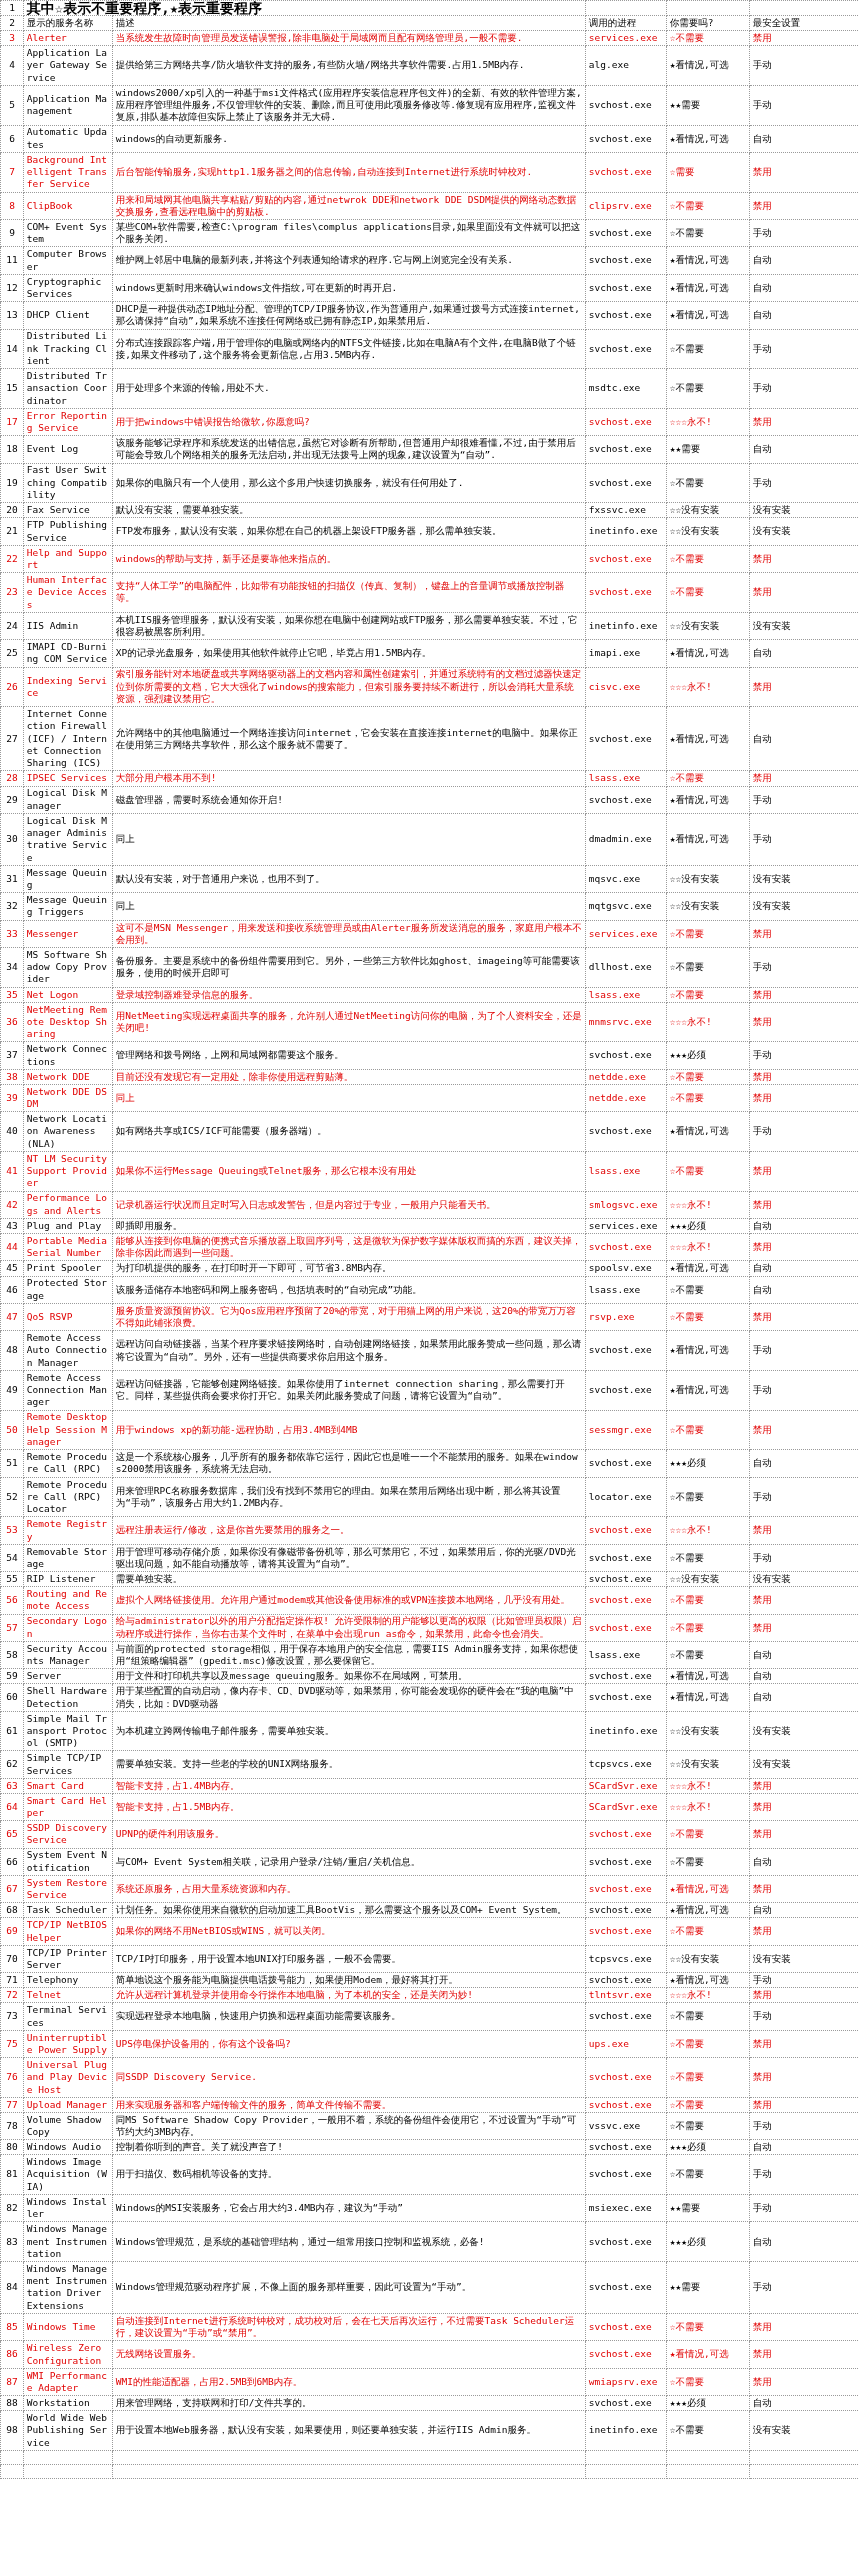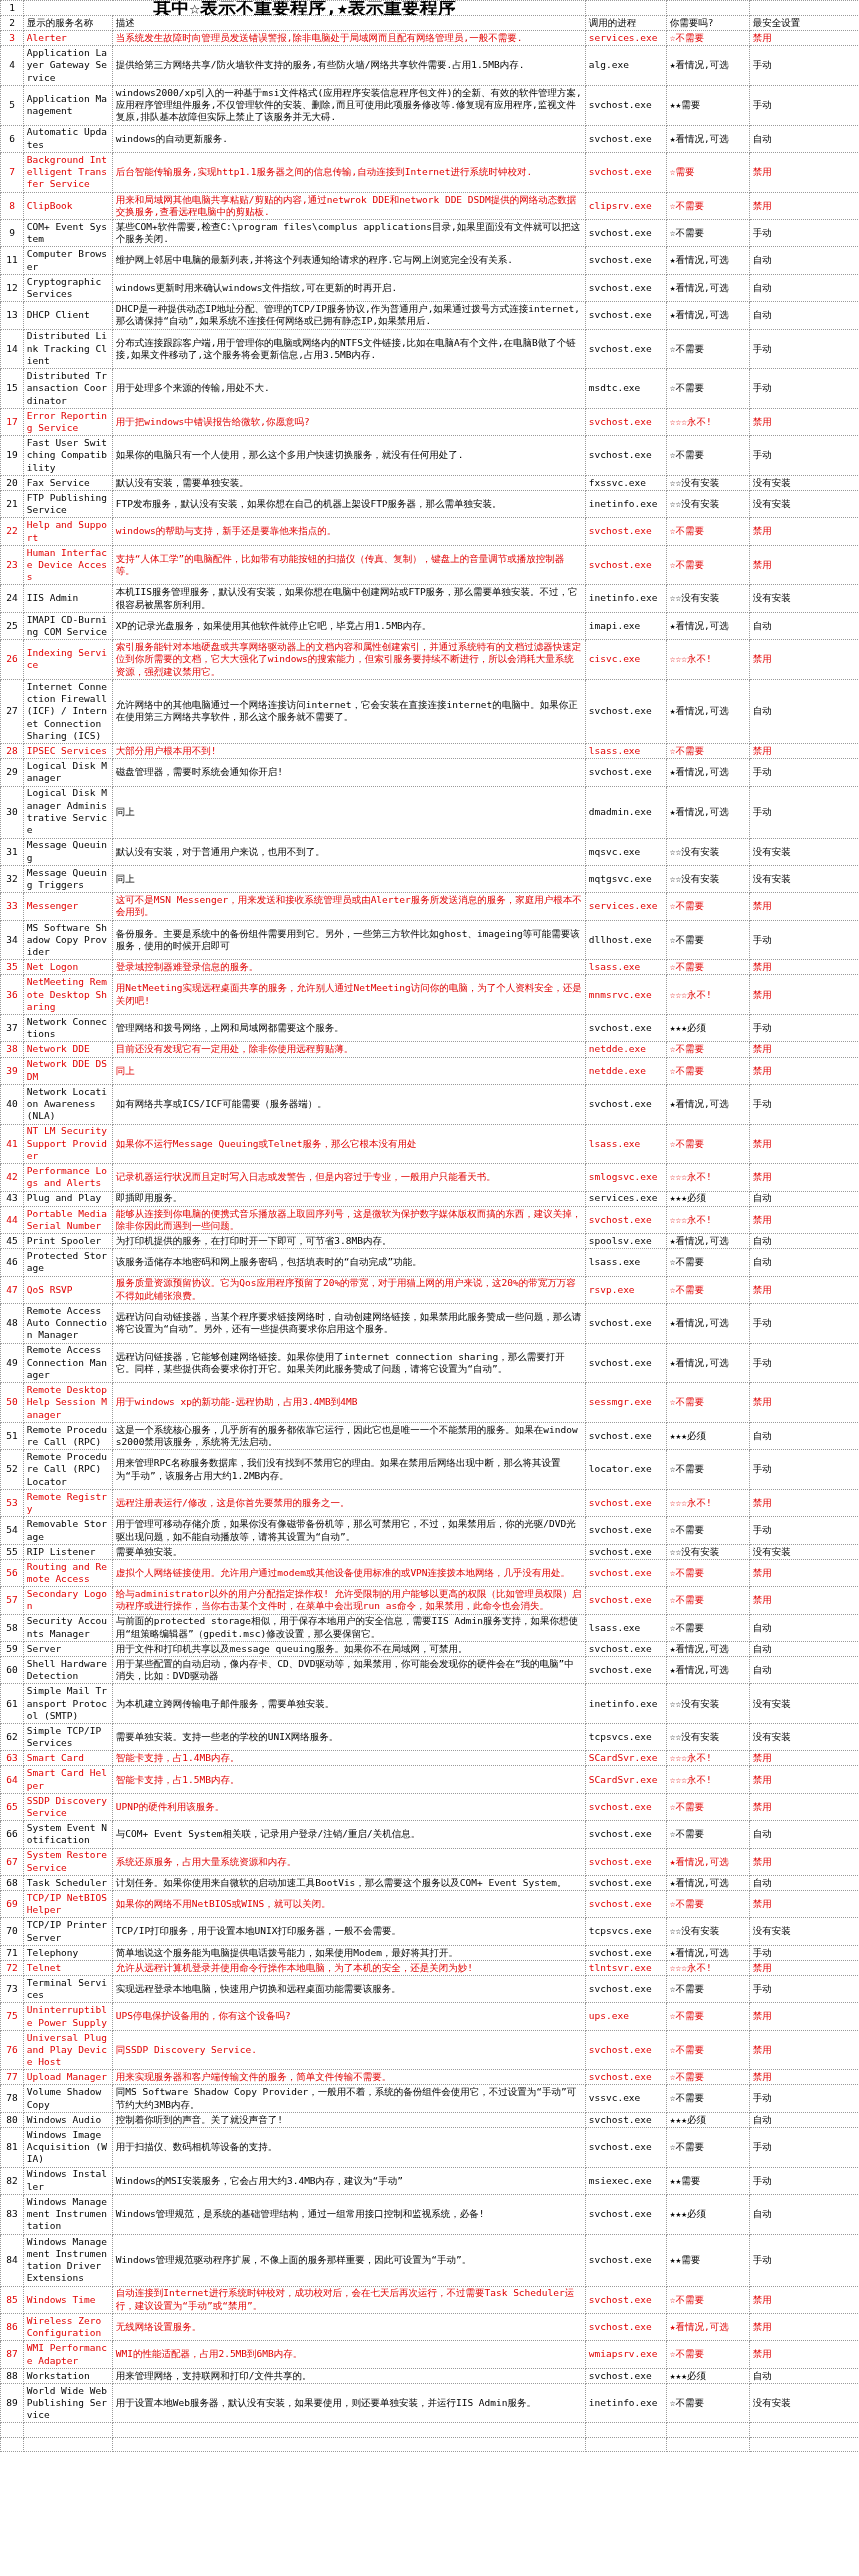--- a/index.html
+++ b/index.html
@@ -3,21 +3,21 @@
 <meta charset="utf-8">
 <style>
   html,body{margin:0;padding:0;background:#ffffff;}
   body{width:860px;font-family:"DejaVu Sans Mono","DejaVu Sans",monospace;}
   table{border-collapse:collapse;width:860px;table-layout:fixed;font-size:9.5px;line-height:12.3px;color:#000000;}
   col.w-num{width:23px;} col.w-name{width:89px;} col.w-desc{width:473px;}
   col.w-proc{width:81px;} col.w-need{width:83px;} col.w-set{width:110px;}
   td{border:0.9px dotted #9a9a9a;padding:0.9px 2.8px;vertical-align:middle;overflow:hidden;word-break:break-all;height:12.3px;}
   .c-num{text-align:center;padding:0.9px 0;}
   tr.red td{color:#e10000;}
-  tr.title-row td.title{font-weight:bold;font-size:18px;text-align:center;border-left:none;}
+  tr.title-row td.title{font-weight:bold;font-size:14px;text-align:left;border-left:none;}
   tr.title-row td{border-bottom:0.9px dotted #9a9a9a;}
   .hdr td{color:#000;}
   .blank td{height:11.4px;}
 </style>
 </head>
 <body>
 
 <table>
   <colgroup>
     <col class="w-num">
@@ -142,20 +142,28 @@
   </tr>
       <tr class="red">
     <td class="c-num">17</td>
     <td class="c-name">Error Reporting Service</td>
     <td class="c-desc">用于把windows中错误报告给微软,你愿意吗?</td>
     <td class="c-proc">svchost.exe</td>
     <td class="c-need">☆☆☆永不!</td>
     <td class="c-set">禁用</td>
   </tr>
       <tr>
+    <td class="c-num">18</td>
+    <td class="c-name">Event Log</td>
+    <td class="c-desc">该服务能够记录程序和系统发送的出错信息,虽然它对诊断有所帮助,但普通用户却很难看懂,不过,由于禁用后可能会导致几个网络相关的服务无法启动,并出现无法拨号上网的现象,建议设置为“自动”.</td>
+    <td class="c-proc">svchost.exe</td>
+    <td class="c-need">★★需要</td>
+    <td class="c-set">自动</td>
+  </tr>
+      <tr>
     <td class="c-num">19</td>
     <td class="c-name">Fast User Switching Compatibility</td>
     <td class="c-desc">如果你的电脑只有一个人使用，那么这个多用户快速切换服务，就没有任何用处了.</td>
     <td class="c-proc">svchost.exe</td>
     <td class="c-need">☆不需要</td>
     <td class="c-set">手动</td>
   </tr>
       <tr>
     <td class="c-num">20</td>
     <td class="c-name">Fax Service</td>
@@ -686,21 +694,21 @@
   </tr>
       <tr>
     <td class="c-num">88</td>
     <td class="c-name">Workstation</td>
     <td class="c-desc">用来管理网络，支持联网和打印/文件共享的。</td>
     <td class="c-proc">svchost.exe</td>
     <td class="c-need">★★★必须</td>
     <td class="c-set">自动</td>
   </tr>
       <tr>
-    <td class="c-num">89</td>
+    <td class="c-num">98</td>
     <td class="c-name">World Wide Web Publishing Service</td>
     <td class="c-desc">用于设置本地Web服务器，默认没有安装，如果要使用，则还要单独安装，并运行IIS Admin服务。</td>
     <td class="c-proc">inetinfo.exe</td>
     <td class="c-need">☆不需要</td>
     <td class="c-set">没有安装</td>
   </tr>
       <tr class="blank">
     <td class="c-num"></td>
     <td class="c-name"></td>
     <td class="c-desc"></td>

